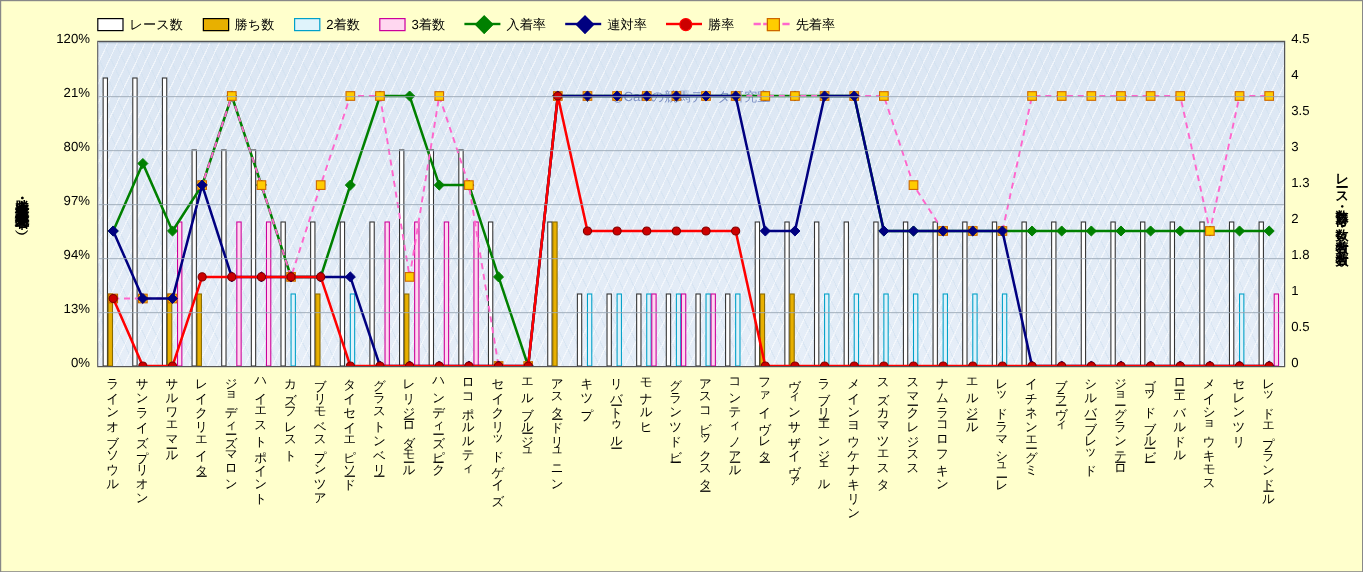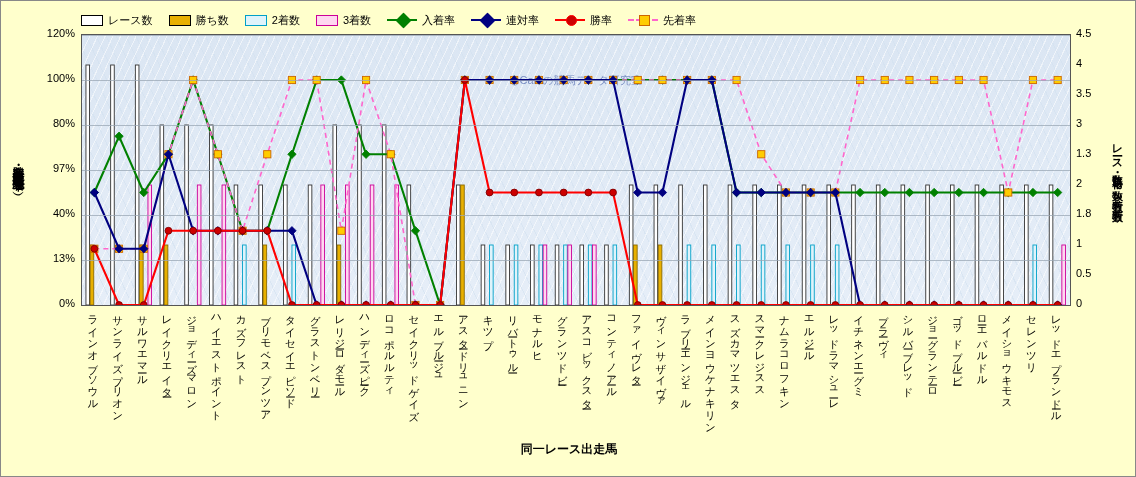--- a/index.html
+++ b/index.html
@@ -456,24 +456,24 @@
       <div class="gl" style="top: 225px;"></div>
       <div class="gl" style="top: 180px;"></div>
       <div class="gl" style="top: 135px;"></div>
       <div class="gl" style="top: 90px;"></div>
       <div class="gl" style="top: 45px;"></div>
       <div class="gl" style="top: 0px;"></div>
     </div>
 
   <div id="ticksleft">
       <div class="ytick ytl" style="top: 26px; left: 40px; width: 34px; text-align: right;">120%</div>
-      <div class="ytick ytl" style="top: 71px; left: 40px; width: 34px; text-align: right;">100%</div>
+      <div class="ytick ytl" style="top: 71px; left: 40px; width: 34px; text-align: right;">21%</div>
       <div class="ytick ytl" style="top: 116px; left: 40px; width: 34px; text-align: right;">80%</div>
       <div class="ytick ytl" style="top: 161px; left: 40px; width: 34px; text-align: right;">97%</div>
-      <div class="ytick ytl" style="top: 206px; left: 40px; width: 34px; text-align: right;">40%</div>
+      <div class="ytick ytl" style="top: 206px; left: 40px; width: 34px; text-align: right;">94%</div>
       <div class="ytick ytl" style="top: 251px; left: 40px; width: 34px; text-align: right;">13%</div>
       <div class="ytick ytl" style="top: 296px; left: 40px; width: 34px; text-align: right;">0%</div>
     </div>
   <div id="ticksright">
       <div class="ytick" style="top: 26px; left: 1075px;">4.5</div>
       <div class="ytick" style="top: 56px; left: 1075px;">4</div>
       <div class="ytick" style="top: 86px; left: 1075px;">3.5</div>
       <div class="ytick" style="top: 116px; left: 1075px;">3</div>
       <div class="ytick" style="top: 146px; left: 1075px;">1.3</div>
       <div class="ytick" style="top: 176px; left: 1075px;">2</div>
@@ -519,14 +519,13 @@
       <div class="xlab" style="left: 802.75px;">ブラーヴィ</div>
       <div class="xlab" style="left: 827.45px;">シルバーブレッド</div>
       <div class="xlab" style="left: 852.15px;">ジョーグランテーロ</div>
       <div class="xlab" style="left: 876.85px;">ゴッドブルービー</div>
       <div class="xlab" style="left: 901.55px;">ローエバルドル</div>
       <div class="xlab" style="left: 926.25px;">メイショウキモス</div>
       <div class="xlab" style="left: 950.95px;">セレンツリ</div>
       <div class="xlab" style="left: 975.65px;">レッドエプランドール</div>
     </div>
 
-  <div id="xtitle">同一レース出走馬</div>
 </div>
 
 </body></html>

